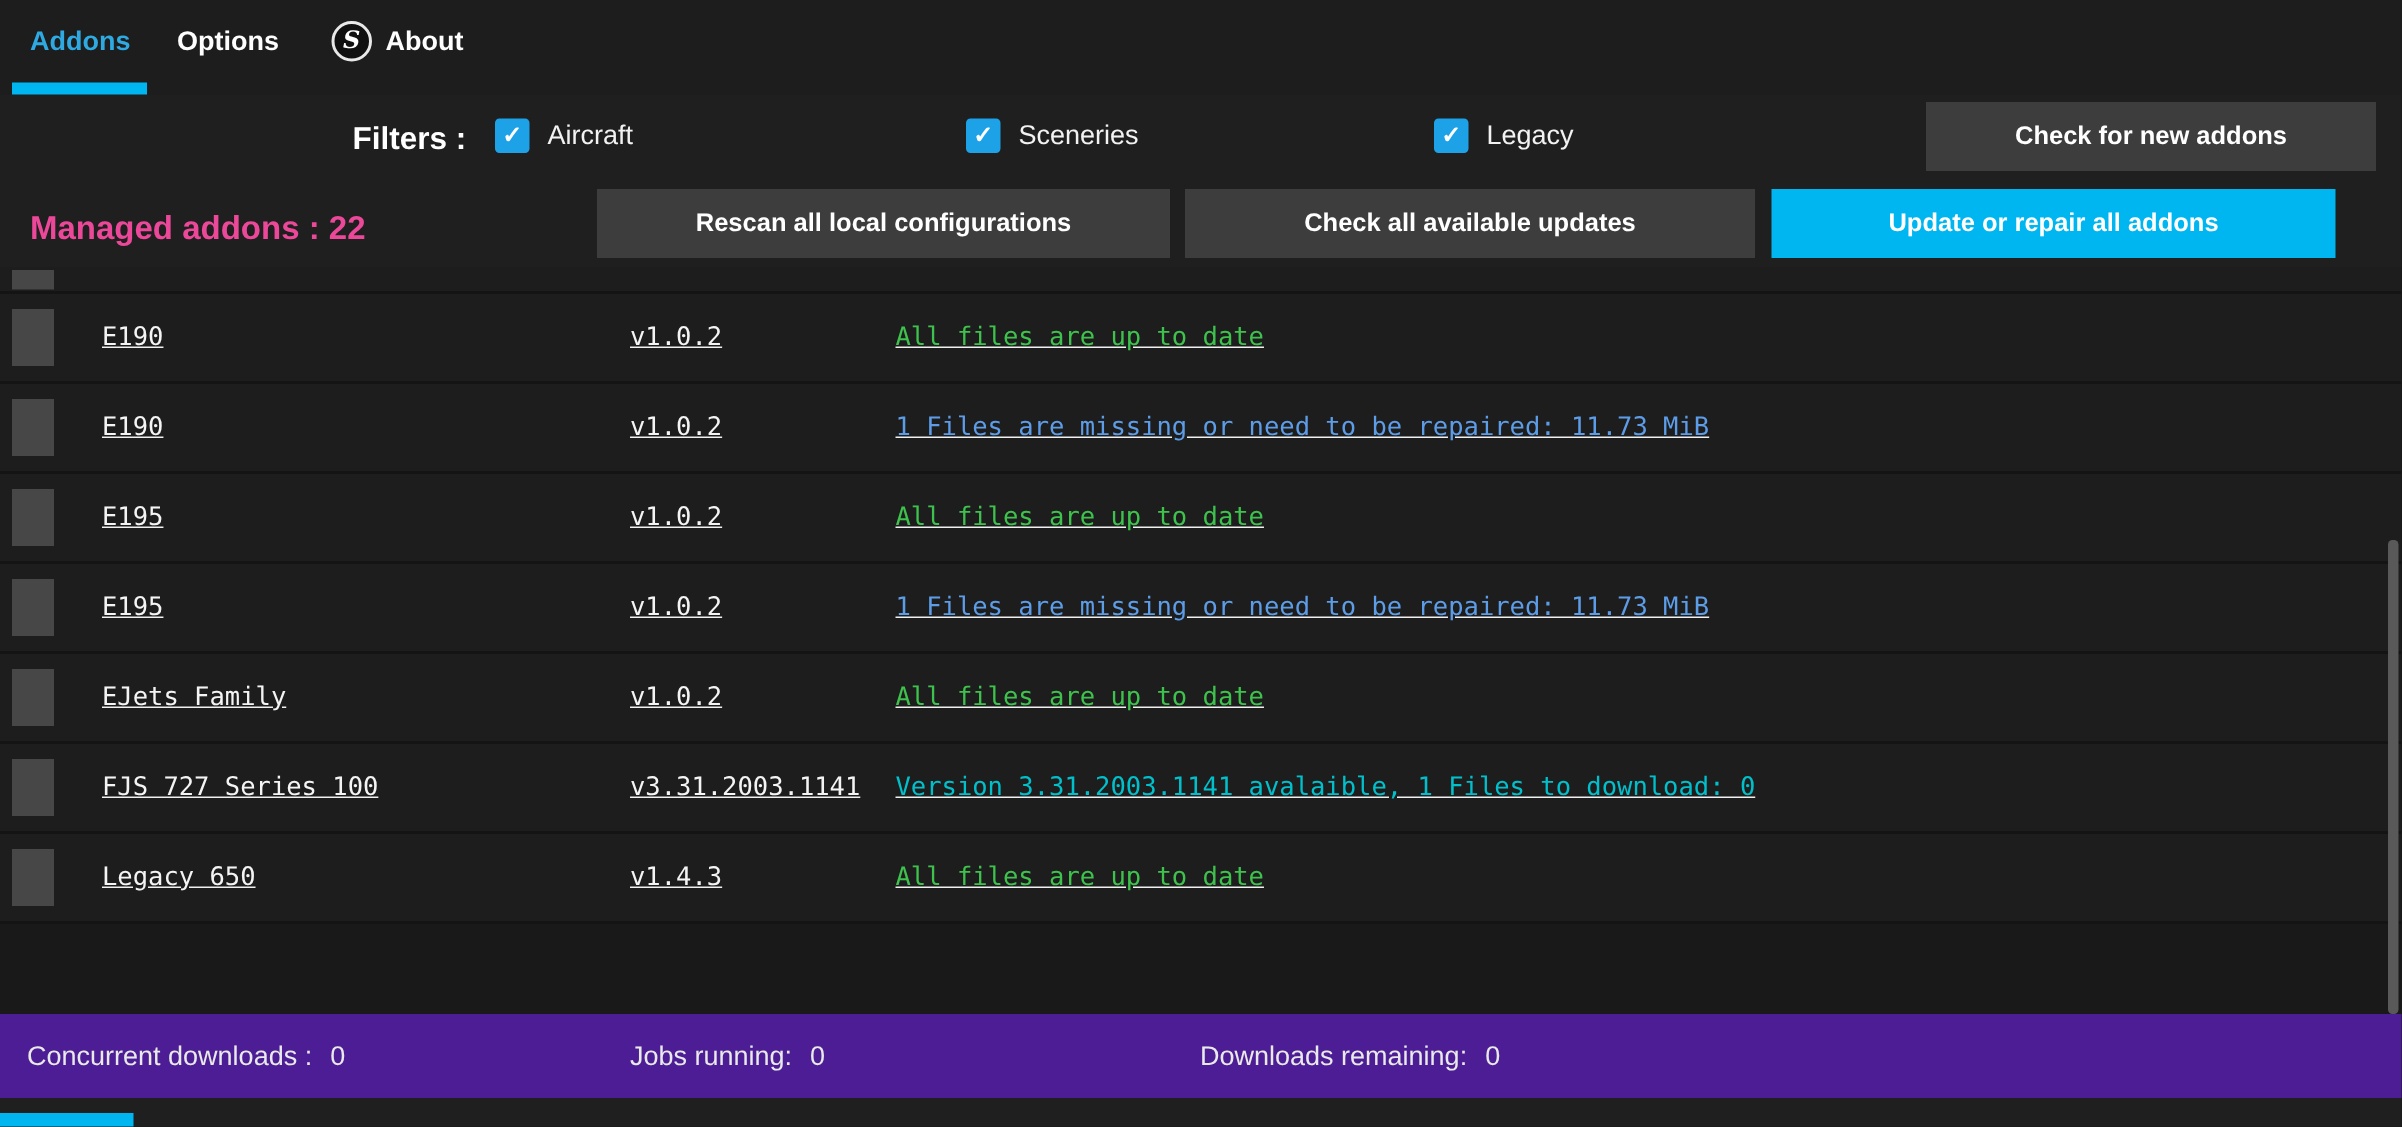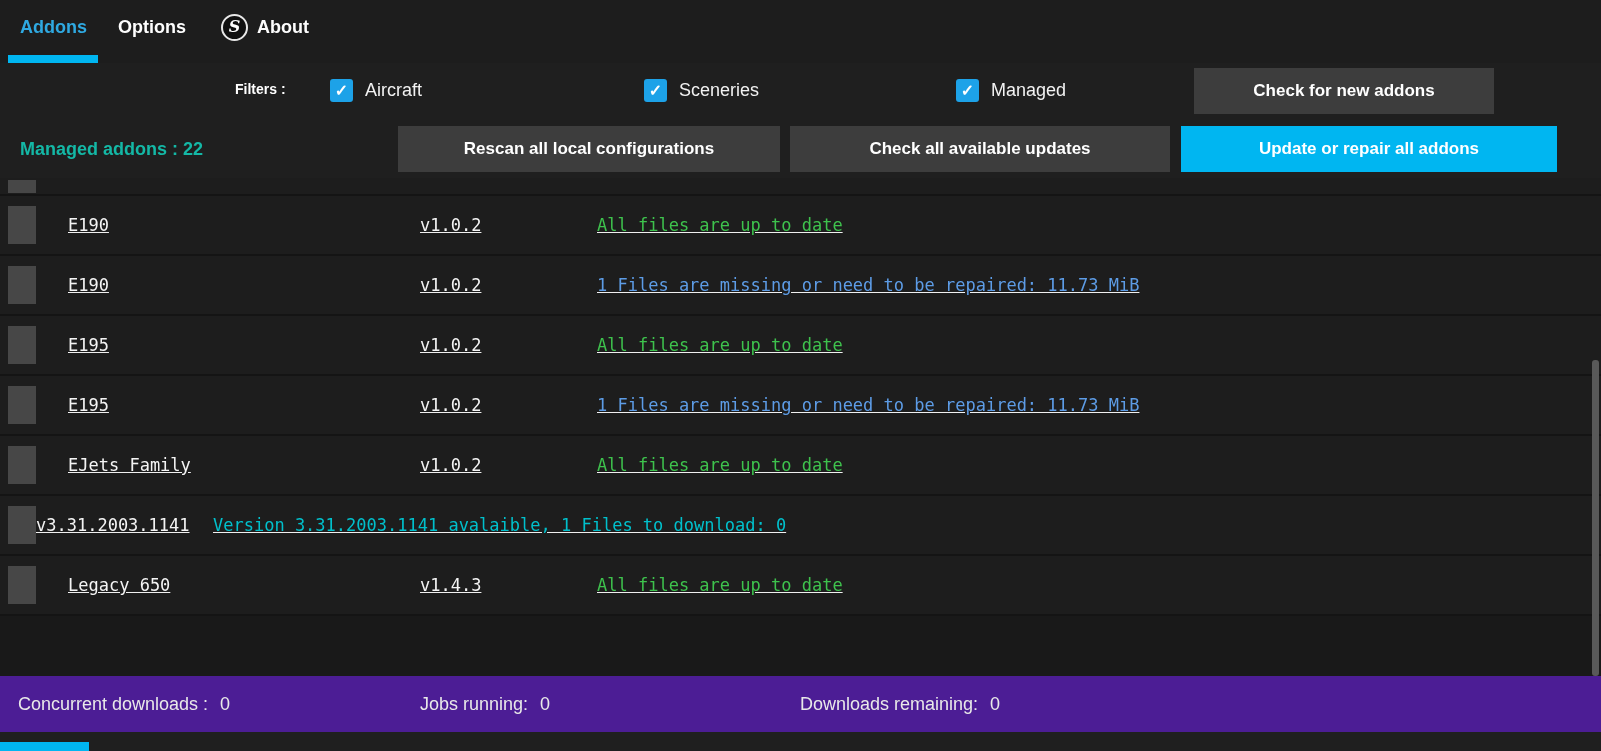--- a/index.html
+++ b/index.html
@@ -34,21 +34,21 @@
     background: #101010; border: 2px solid #e8e8e8;
     display: flex; align-items: center; justify-content: center;
     box-sizing: border-box;
   }
   .logo-circle span {
     font-family: "DejaVu Serif", serif; font-style: italic;
     font-size: 16px; color: #fff; line-height: 1; transform: translatey(-1px);
   }
 
   
-  .filters-heading { position: absolute; top: 81px; left: 235px; font-weight: bold; font-size: 14px; color: #fff; }
+  .filters-heading { position: absolute; top: 81px; left: 235px; font-weight: bold; font-size: 21px; color: #fff; }
   .filter-opt {
     position: absolute; top: 79px;
     display: flex; align-items: center; gap: 12px; cursor: pointer;
   }
   .filter-aircraft  { left: 330px; }
   .filter-sceneries { left: 644px; }
   .filter-plugins   { left: 956px; }
   .cb {
     width: 23px; height: 23px; border-radius: 3px;
     background: var(--checkbox);
@@ -58,24 +58,24 @@
   .flabel { font-size: 18px; color: #f2f2f2; }
 
   .btn {
     position: absolute;
     background: #3d3d3d; color: #fff;
     border: none; font-family: "Liberation Sans", sans-serif;
     font-weight: bold; font-size: 17px;
     display: flex; align-items: center; justify-content: center;
     cursor: pointer;
   }
-  .btn-check-new { top: 68px; left: 1194px; width: 300px; height: 46px; }
-
-  
-  .managed-label { position: absolute; top: 139px; left: 20px; font-weight: bold; font-size: 18px; color: #14b8a6; }
+  .btn-check-new { top: 68px; left: 1284px; width: 300px; height: 46px; }
+
+  
+  .managed-label { position: absolute; top: 139px; left: 20px; font-weight: bold; font-size: 22px; color: #ec4899; }
   .btn-rescan        { top: 126px; left: 398px;  width: 382px; height: 46px; }
   .btn-check-updates { top: 126px; left: 790px;  width: 380px; height: 46px; }
   .btn-update-all    { top: 126px; left: 1181px; width: 376px; height: 46px; background: var(--accent); }
 
   
   .list {
     position: absolute; top: 178px; left: 0; right: 0; height: 498px;
     background: #191919; overflow: hidden;
   }
   .arow {
@@ -142,21 +142,21 @@
 <label class="filter-opt filter-sceneries">
   <span class="cb">
       <span class="tick">✓</span>
     </span>
   <span class="flabel">Sceneries</span>
 </label>
 <label class="filter-opt filter-plugins">
   <span class="cb">
       <span class="tick">✓</span>
     </span>
-  <span class="flabel">Managed</span>
+  <span class="flabel">Legacy</span>
 </label>
 
 <button class="btn btn-check-new">Check for new addons</button>
 
 <div class="managed-label">Managed addons : 22</div>
 <button class="btn btn-rescan">Rescan all local configurations</button>
 <button class="btn btn-check-updates">Check all available updates</button>
 <button class="btn btn-update-all">Update or repair all addons</button>
 
 <div class="list">
@@ -189,20 +189,21 @@
         <span class="astatus" style="color: rgb(93, 156, 230);">1 Files are missing or need to be repaired: 11.73 MiB</span>
       </div>
       <div class="arow">
         <div class="rowbox"></div>
         <span class="aname">EJets Family</span>
         <span class="aver">v1.0.2</span>
         <span class="astatus" style="color: rgb(62, 194, 77);">All files are up to date</span>
       </div>
       <div class="arow">
         <div class="rowbox"></div>
+        <span class="aname">FJS 727 Series 100</span>
         <span class="aver">v3.31.2003.1141</span>
         <span class="astatus" style="color: rgb(0, 192, 204);">Version 3.31.2003.1141 avalaible, 1 Files to download: 0</span>
       </div>
       <div class="arow">
         <div class="rowbox"></div>
         <span class="aname">Legacy 650</span>
         <span class="aver">v1.4.3</span>
         <span class="astatus" style="color: rgb(62, 194, 77);">All files are up to date</span>
       </div>
     </div>

